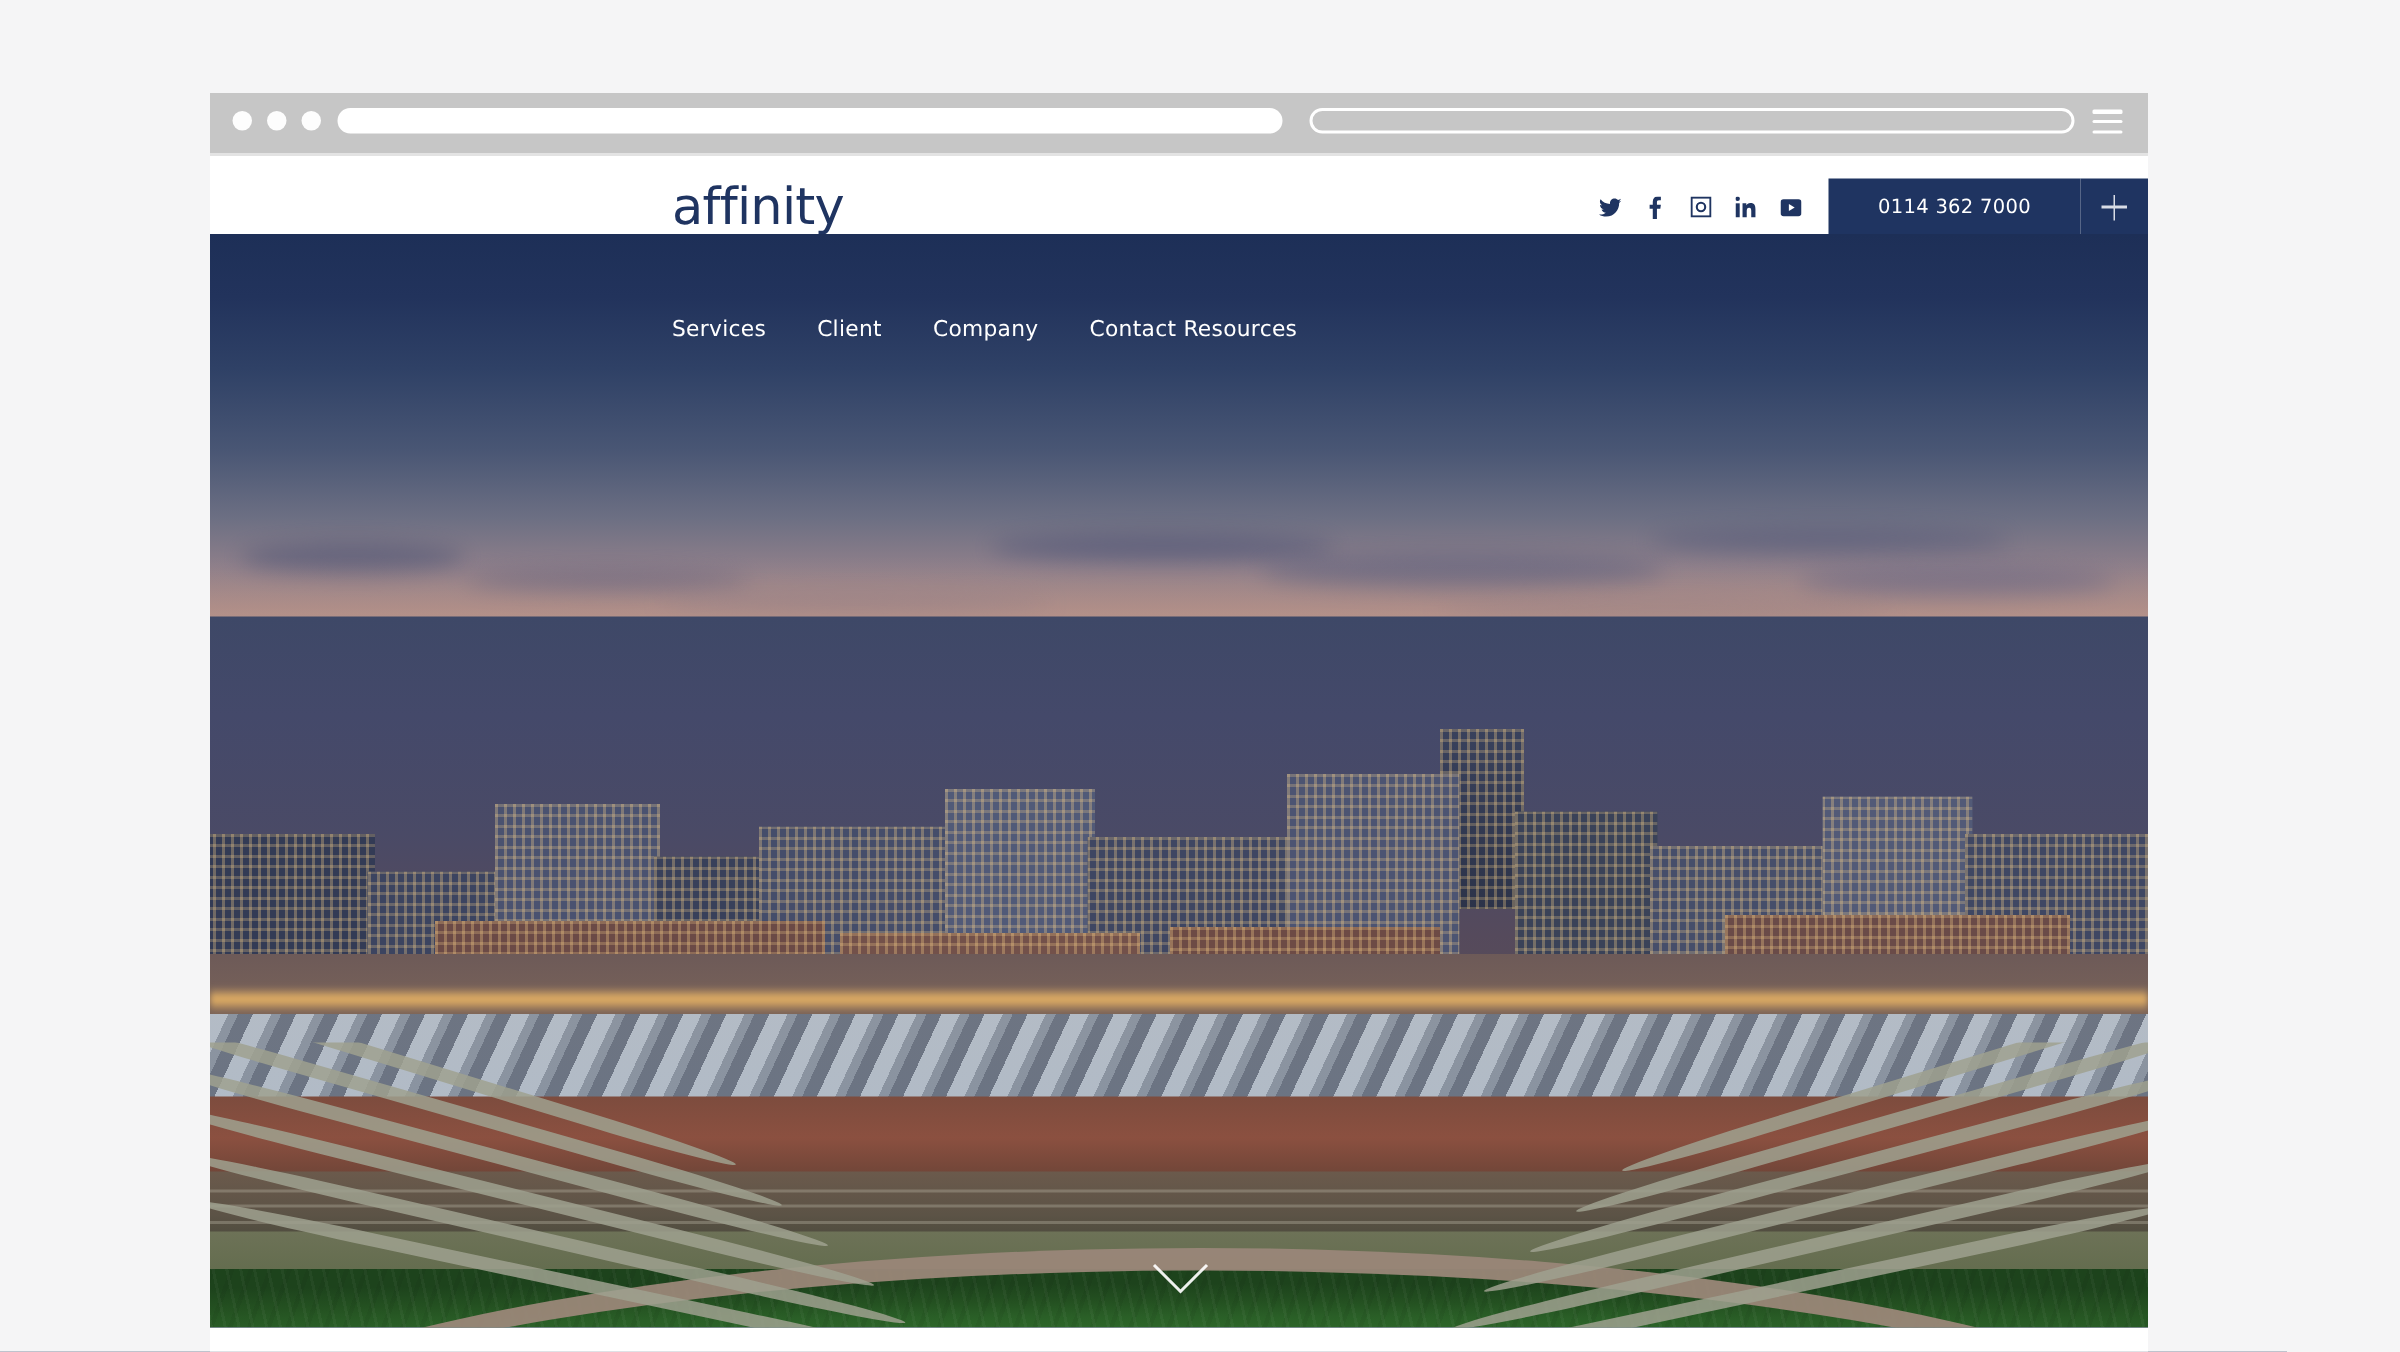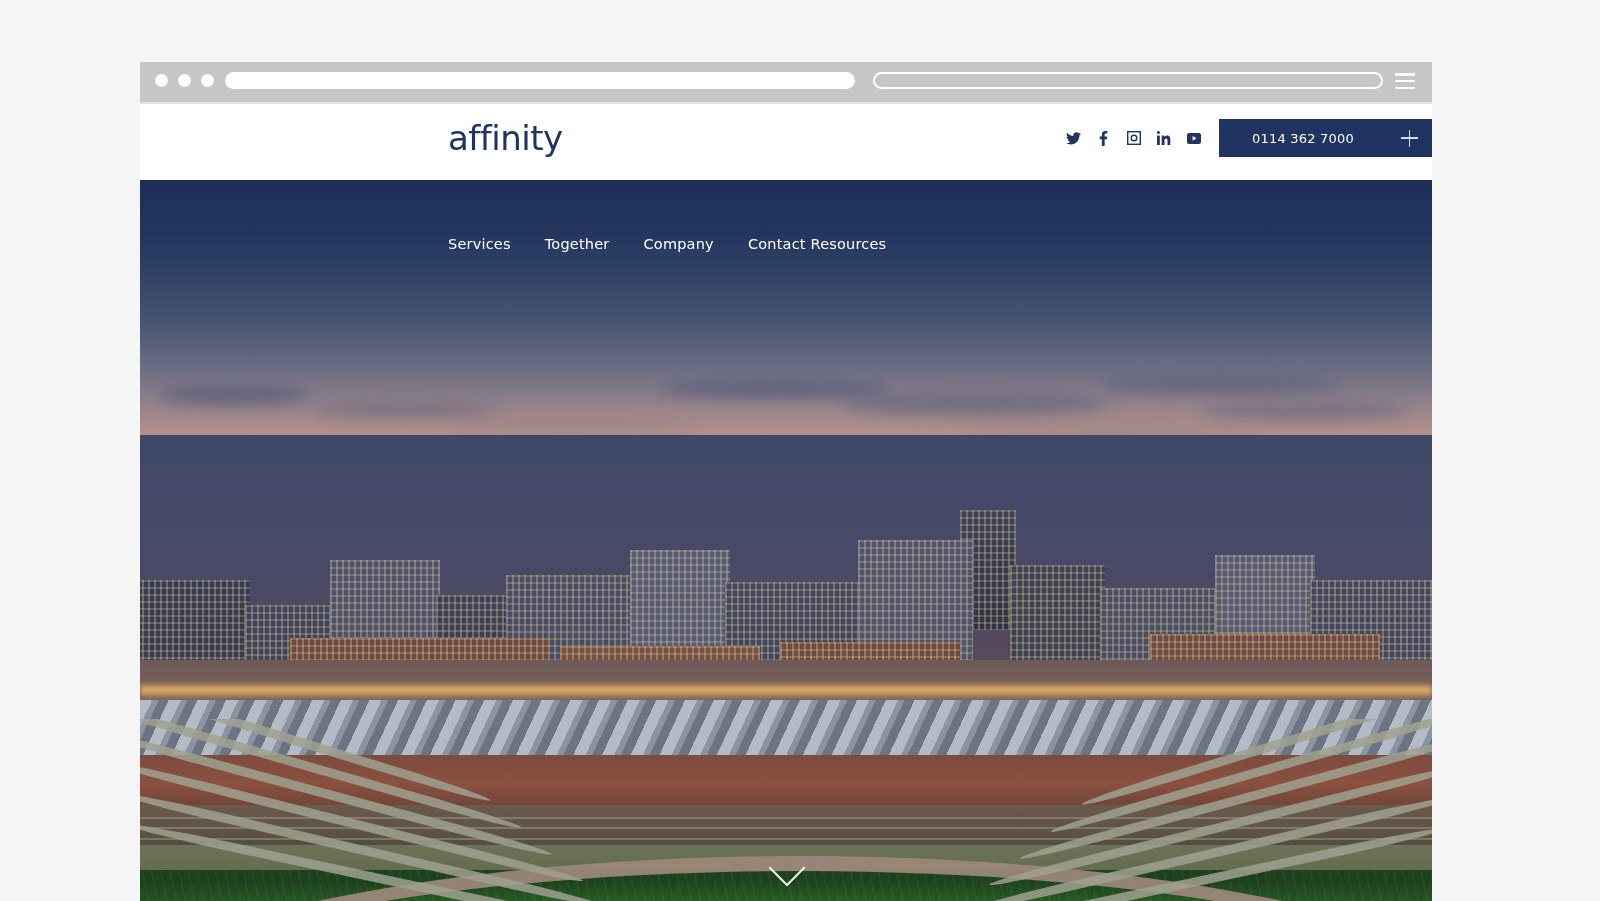--- a/index.html
+++ b/index.html
@@ -77,21 +77,21 @@
   .hamburger-icon span {
     display: block;
     height: 2.5px;
     background: #ffffff;
     border-radius: 1px;
   }
 
   
   .site-header {
     position: relative;
-    height: 76px;
+    height: 52px;
     background: #ffffff;
     display: flex;
     align-items: center;
   }
 
   .brand-logo {
     position: absolute;
     left: 308px;
     top: 14px;
     font-size: 34px;
@@ -577,21 +577,21 @@
       <div class="step" style="left:-30px; top:18px;  width:430px; transform:rotate(17deg);"></div>
       <div class="step" style="left:-20px; top:46px;  width:450px; transform:rotate(16deg);"></div>
       <div class="step" style="left:-10px; top:74px;  width:470px; transform:rotate(15deg);"></div>
       <div class="step" style="left:0px;   top:102px; width:490px; transform:rotate(14deg);"></div>
       <div class="step" style="left:10px;  top:130px; width:500px; transform:rotate(13deg);"></div>
       <div class="step" style="left:20px;  top:158px; width:510px; transform:rotate(12deg);"></div>
     </div>
 
     <nav class="hero-nav">
       <span class="nav-item">Services</span>
-      <span class="nav-item">Together</span>
+      <span class="nav-item">Client</span>
       <span class="nav-item">Company</span>
       <span class="nav-item">Contact Resources</span>
     </nav>
 
 
     <div class="scroll-chevron"></div>
 
   </div>
 </div>
 

